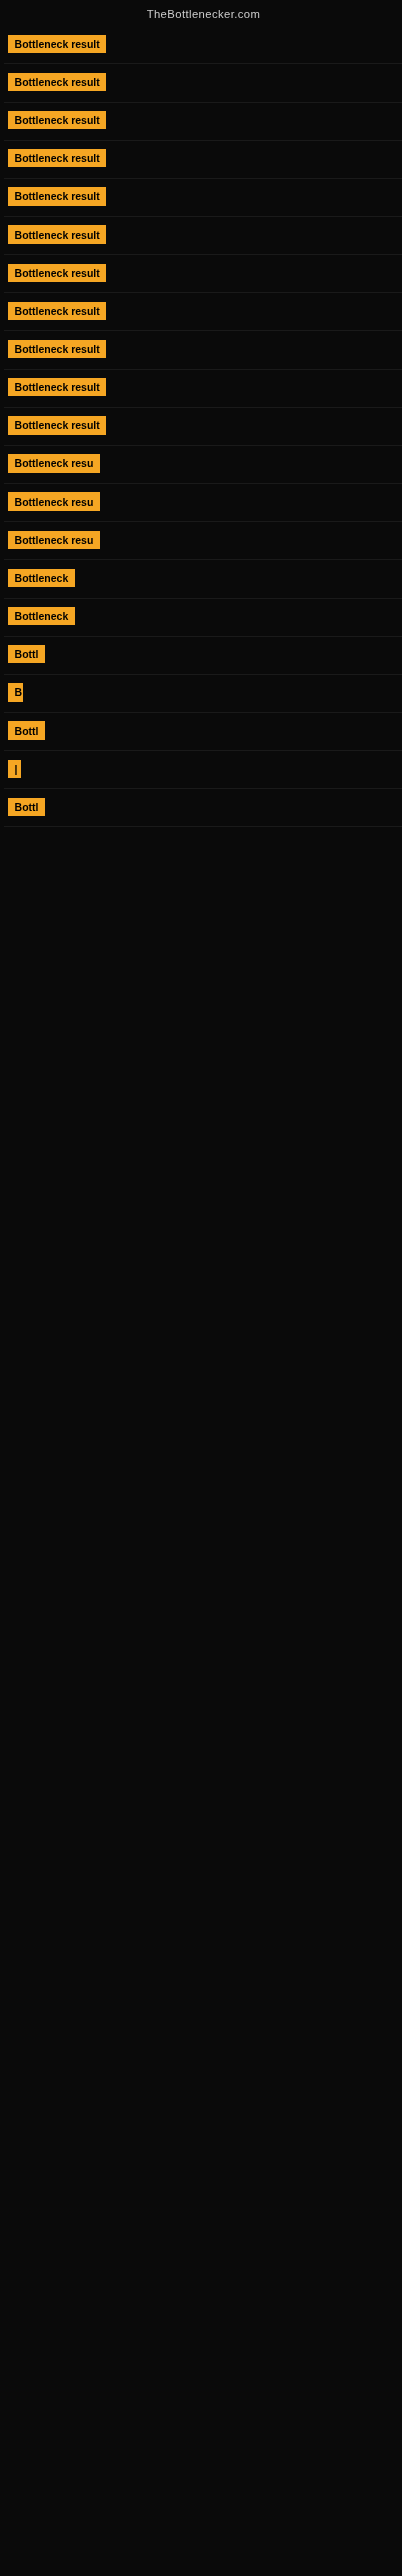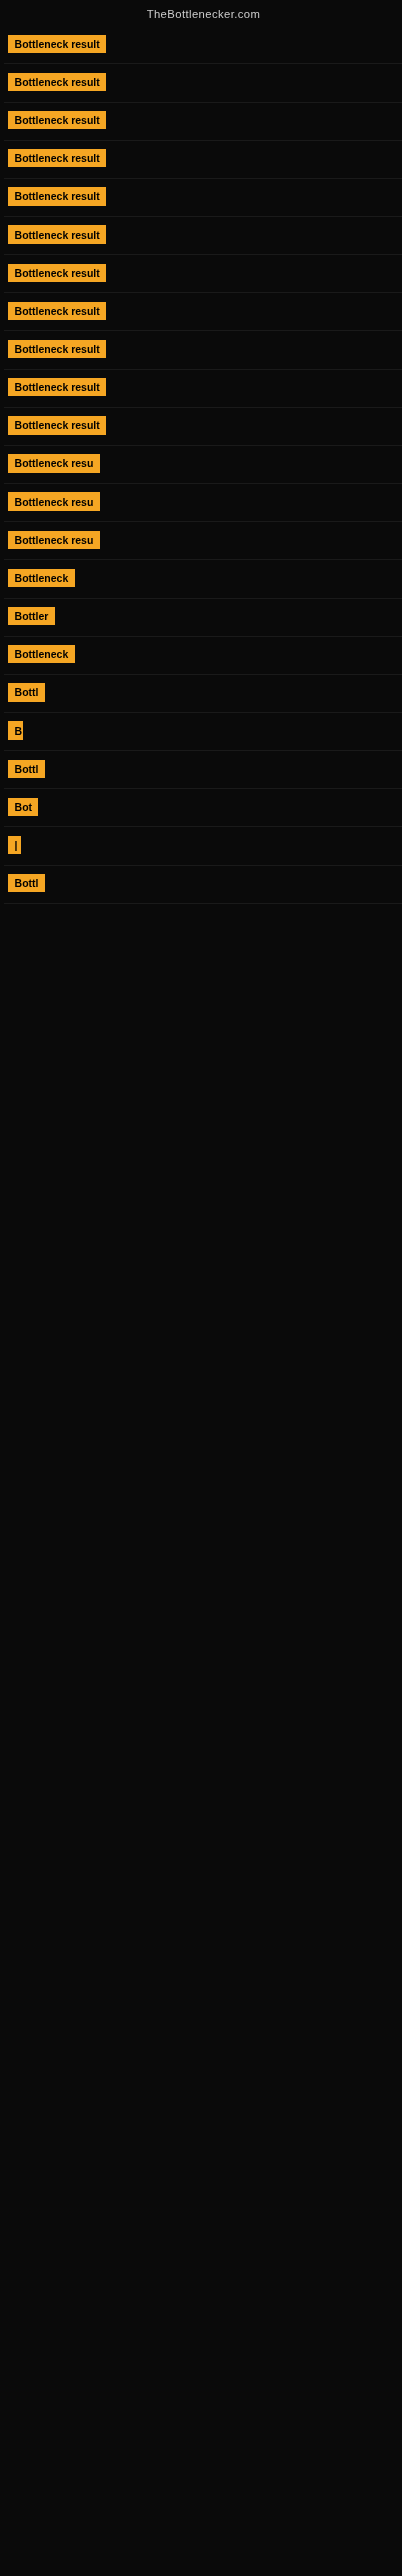--- a/index.html
+++ b/index.html
@@ -53,22 +53,20 @@
     <div class="row"><span class="bottleneck-badge" style="max-width: 125px;">Bottleneck result</span></div>
     <div class="row"><span class="bottleneck-badge" style="max-width: 125px;">Bottleneck result</span></div>
     <div class="row"><span class="bottleneck-badge" style="max-width: 125px;">Bottleneck result</span></div>
     <div class="row"><span class="bottleneck-badge" style="max-width: 121px;">Bottleneck result</span></div>
     <div class="row"><span class="bottleneck-badge" style="max-width: 121px;">Bottleneck result</span></div>
     <div class="row"><span class="bottleneck-badge" style="max-width: 121px;">Bottleneck result</span></div>
     <div class="row"><span class="bottleneck-badge" style="max-width: 105px;">Bottleneck resu</span></div>
     <div class="row"><span class="bottleneck-badge" style="max-width: 101px;">Bottleneck resu</span></div>
     <div class="row"><span class="bottleneck-badge" style="max-width: 97px;">Bottleneck resu</span></div>
     <div class="row"><span class="bottleneck-badge" style="max-width: 72px;">Bottleneck</span></div>
-    <div class="row"><span class="bottleneck-badge" style="max-width: 52px;">Bottler</span></div>
     <div class="row"><span class="bottleneck-badge" style="max-width: 68px;">Bottleneck</span></div>
     <div class="row"><span class="bottleneck-badge" style="max-width: 40px;">Bottl</span></div>
     <div class="row"><span class="bottleneck-badge" style="max-width: 14.5px;">B</span></div>
     <div class="row"><span class="bottleneck-badge" style="max-width: 40px;">Bottl</span></div>
-    <div class="row"><span class="bottleneck-badge" style="max-width: 31px;">Bot</span></div>
     <div class="row"><span class="bottleneck-badge" style="max-width: 9.7px;">|</span></div>
     <div class="row"><span class="bottleneck-badge" style="max-width: 40px;">Bottl</span></div>
   </div>
 
 
 </body></html>

